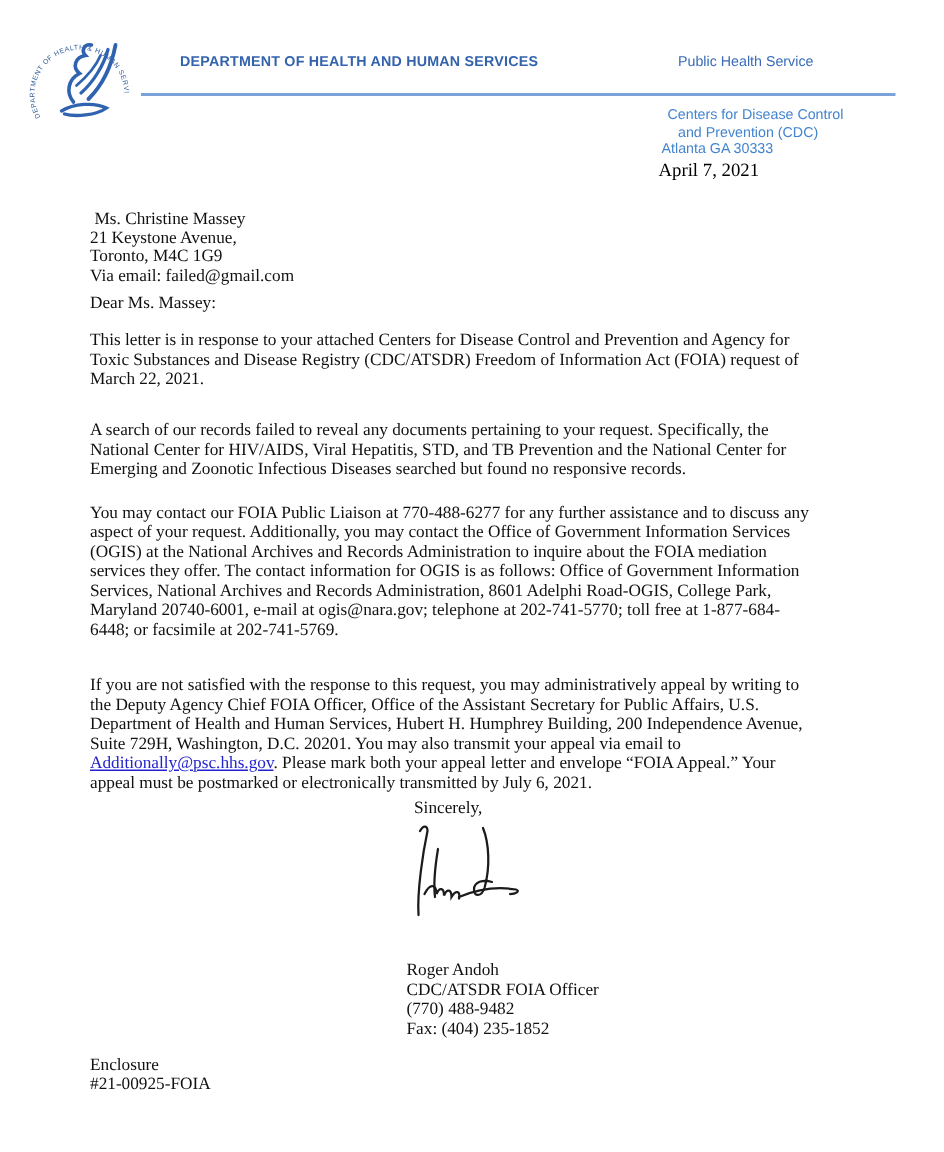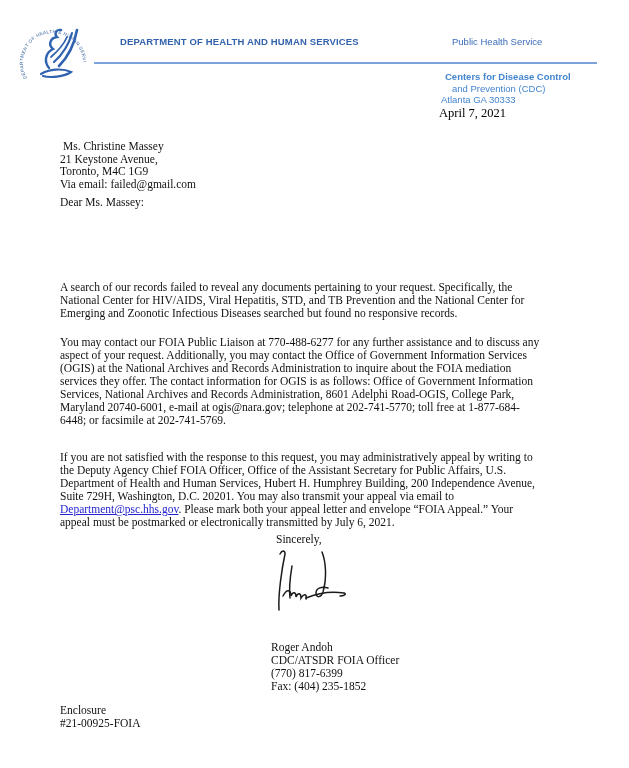--- a/index.html
+++ b/index.html
@@ -27,21 +27,21 @@
   }
   .header-rule{
     position:absolute;left:94px;top:62px;width:503px;height:2px;
     background:#7ba3d9;
   }
   .agency-block{
     position:absolute;left:441px;top:71px;
     font-family:"Liberation Sans", sans-serif;
     font-size:9.5px;line-height:11.5px;color:#4384cf;
   }
-  .agency-line1{padding-left:4px;font-weight:bold;}
+  .agency-line1{padding-left:4px;}
   .agency-line2{padding-left:11px;}
   .agency-line3{padding-left:0;}
   .letter-date{
     position:absolute;left:439px;top:106px;
     font-size:12.5px;color:#000;
   }
   
   .recipient{
     position:absolute;left:60px;top:140px;
     font-size:11.5px;line-height:12.5px;
@@ -104,53 +104,56 @@
 
   <div class="recipient">
     <div class="recipient-name">Ms. Christine Massey</div>
     <div>21 Keystone Avenue,</div>
     <div>Toronto, M4C 1G9</div>
     <div>Via email: failed@gmail.com</div>
   </div>
 
   <div class="salutation">Dear Ms. Massey:</div>
 
+  <div class="para para1">This letter is in response to your attached Centers for Disease Control and Prevention and Agency for
+Toxic Substances and Disease Registry (CDC/ATSDR) Freedom of Information Act (FOIA) request of
+March 22, 2021.</div>
   <div class="para para2">A search of our records failed to reveal any documents pertaining to your request. Specifically, the
 National Center for HIV/AIDS, Viral Hepatitis, STD, and TB Prevention and the National Center for
 Emerging and Zoonotic Infectious Diseases searched but found no responsive records.</div>
   <div class="para para3">You may contact our FOIA Public Liaison at 770-488-6277 for any further assistance and to discuss any
 aspect of your request.  Additionally, you may contact the Office of Government Information Services
 (OGIS) at the National Archives and Records Administration to inquire about the FOIA mediation
 services they offer.  The contact information for OGIS is as follows: Office of Government Information
 Services, National Archives and Records Administration, 8601 Adelphi Road-OGIS, College Park,
 Maryland 20740-6001, e-mail at ogis@nara.gov; telephone at 202-741-5770; toll free at 1-877-684-
 6448; or facsimile at 202-741-5769.</div>
   <div class="para para4"><span>If you are not satisfied with the response to this request, you may administratively appeal by writing to
 the Deputy Agency Chief FOIA Officer, Office of the Assistant Secretary for Public Affairs, U.S.
 Department of Health and Human Services, Hubert H. Humphrey Building, 200 Independence Avenue,
 Suite 729H, Washington, D.C.  20201. You may also transmit your appeal via email to
-</span><a class="email-link">Department@psc.hhs.gov</a><span>. Please mark both your appeal letter and envelope “FOIA Appeal.” Your
+</span><a class="email-link">Additionally@psc.hhs.gov</a><span>. Please mark both your appeal letter and envelope “FOIA Appeal.” Your
 appeal must be postmarked or electronically transmitted by July 6, 2021.</span></div>
 
   <div class="valediction">Sincerely,</div>
 
   <svg class="signature" viewBox="0 0 84 70" xmlns="http://www.w3.org/2000/svg">
     <g stroke="#1b1b1b" fill="none" stroke-width="1.5" stroke-linecap="round">
       <path d="M10,8 C12,4 15,4 15,8 C12,22 8,48 9,64"></path>
       <path d="M22,20 C20,32 19,44 20,52"></path>
       <path d="M13,50 C17,42 21,44 21,50 C23,45 26,46 26,51 C28,46 31,47 31,52 C34,47 37,48 36,53"></path>
       <path d="M52,6 C56,16 57,32 53,46 C51,52 46,52 46,47 C46,42 52,40 58,42"></path>
       <path d="M36,52 C48,47 62,45 74,47 C77,48 74,50 70,50"></path>
     </g>
   </svg>
 
   <div class="signer-block">
     <div>Roger Andoh</div>
     <div>CDC/ATSDR FOIA Officer</div>
-    <div>(770) 817-6399</div>
+    <div>(770) 488-9482</div>
     <div>Fax: (404) 235-1852</div>
   </div>
 
   <div class="footer-block">
     <div>Enclosure</div>
     <div>#21-00925-FOIA</div>
   </div>
 
 </div>
 

